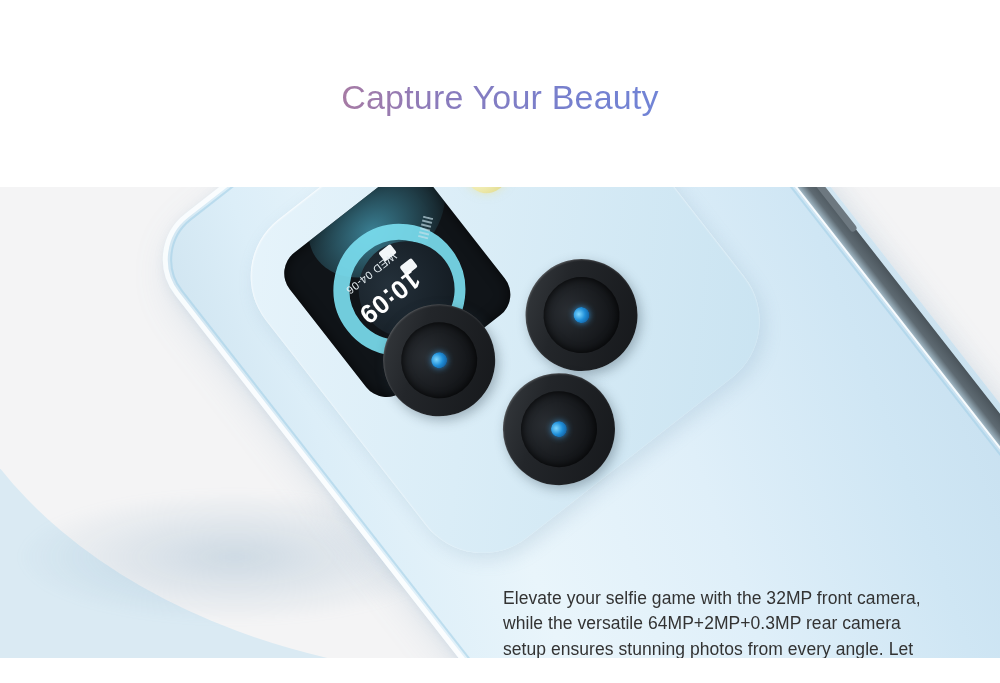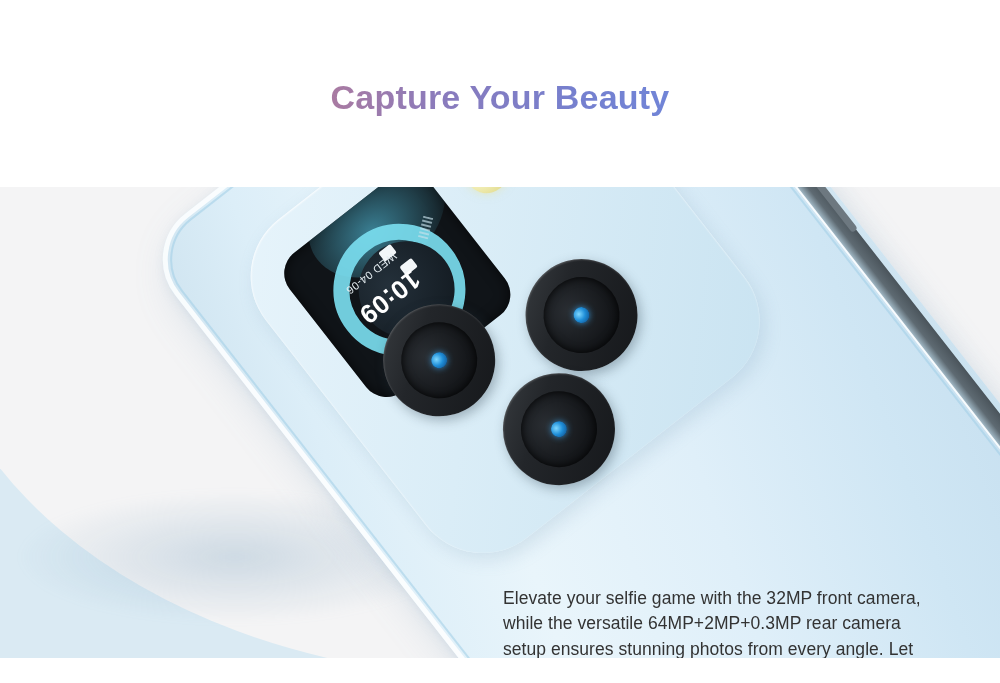--- a/index.html
+++ b/index.html
@@ -33,21 +33,21 @@
     background: #ffffff;
   }
 
   .title {
     position: absolute;
     left: 0;
     top: 78px;
     width: 1000px;
     text-align: center;
     font-size: 34px;
-    font-weight: bold;
+    font-weight: normal;
     letter-spacing: 0.2px;
     background-image: linear-gradient(
         90deg,
         #e8865c 0%,
         #d97f6e 14%,
         #b87a95 28%,
         #8a7bbc 44%,
         #7580cf 58%,
         #6d88dd 74%,
         #6a8ce4 100%);

